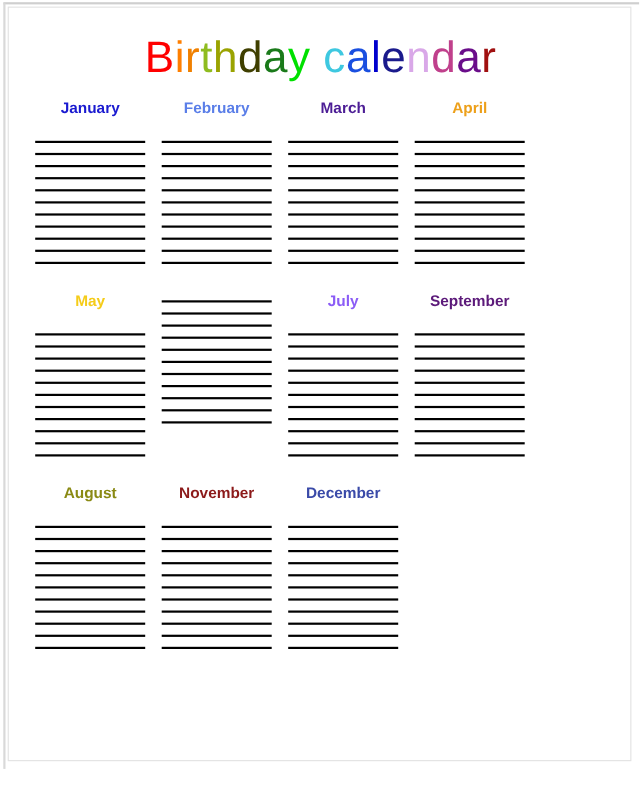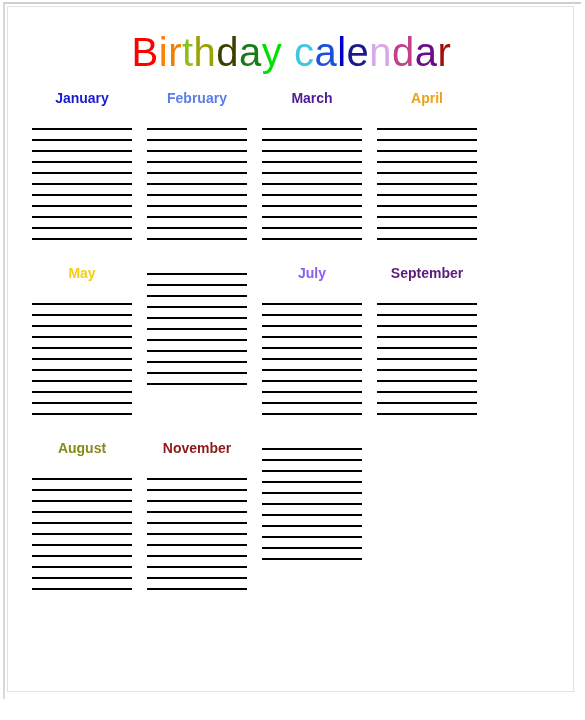--- a/index.html
+++ b/index.html
@@ -278,20 +278,21 @@
               <div class="line" style="border-bottom-color: rgb(0, 0, 0);"></div>
               <div class="line" style="border-bottom-color: rgb(0, 0, 0);"></div>
               <div class="line" style="border-bottom-color: rgb(0, 0, 0);"></div>
               <div class="line" style="border-bottom-color: rgb(0, 0, 0);"></div>
               <div class="line" style="border-bottom-color: rgb(0, 0, 0);"></div>
               <div class="line" style="border-bottom-color: rgb(0, 0, 0);"></div>
               <div class="line" style="border-bottom-color: rgb(0, 0, 0);"></div>
             </div>
           </div>
           <div class="month">
+            <div class="month-name" style="color: rgb(58, 74, 168);">December</div>
             <div class="lines">
               <div class="line" style="border-bottom-color: rgb(0, 0, 0);"></div>
               <div class="line" style="border-bottom-color: rgb(0, 0, 0);"></div>
               <div class="line" style="border-bottom-color: rgb(0, 0, 0);"></div>
               <div class="line" style="border-bottom-color: rgb(0, 0, 0);"></div>
               <div class="line" style="border-bottom-color: rgb(0, 0, 0);"></div>
               <div class="line" style="border-bottom-color: rgb(0, 0, 0);"></div>
               <div class="line" style="border-bottom-color: rgb(0, 0, 0);"></div>
               <div class="line" style="border-bottom-color: rgb(0, 0, 0);"></div>
               <div class="line" style="border-bottom-color: rgb(0, 0, 0);"></div>

